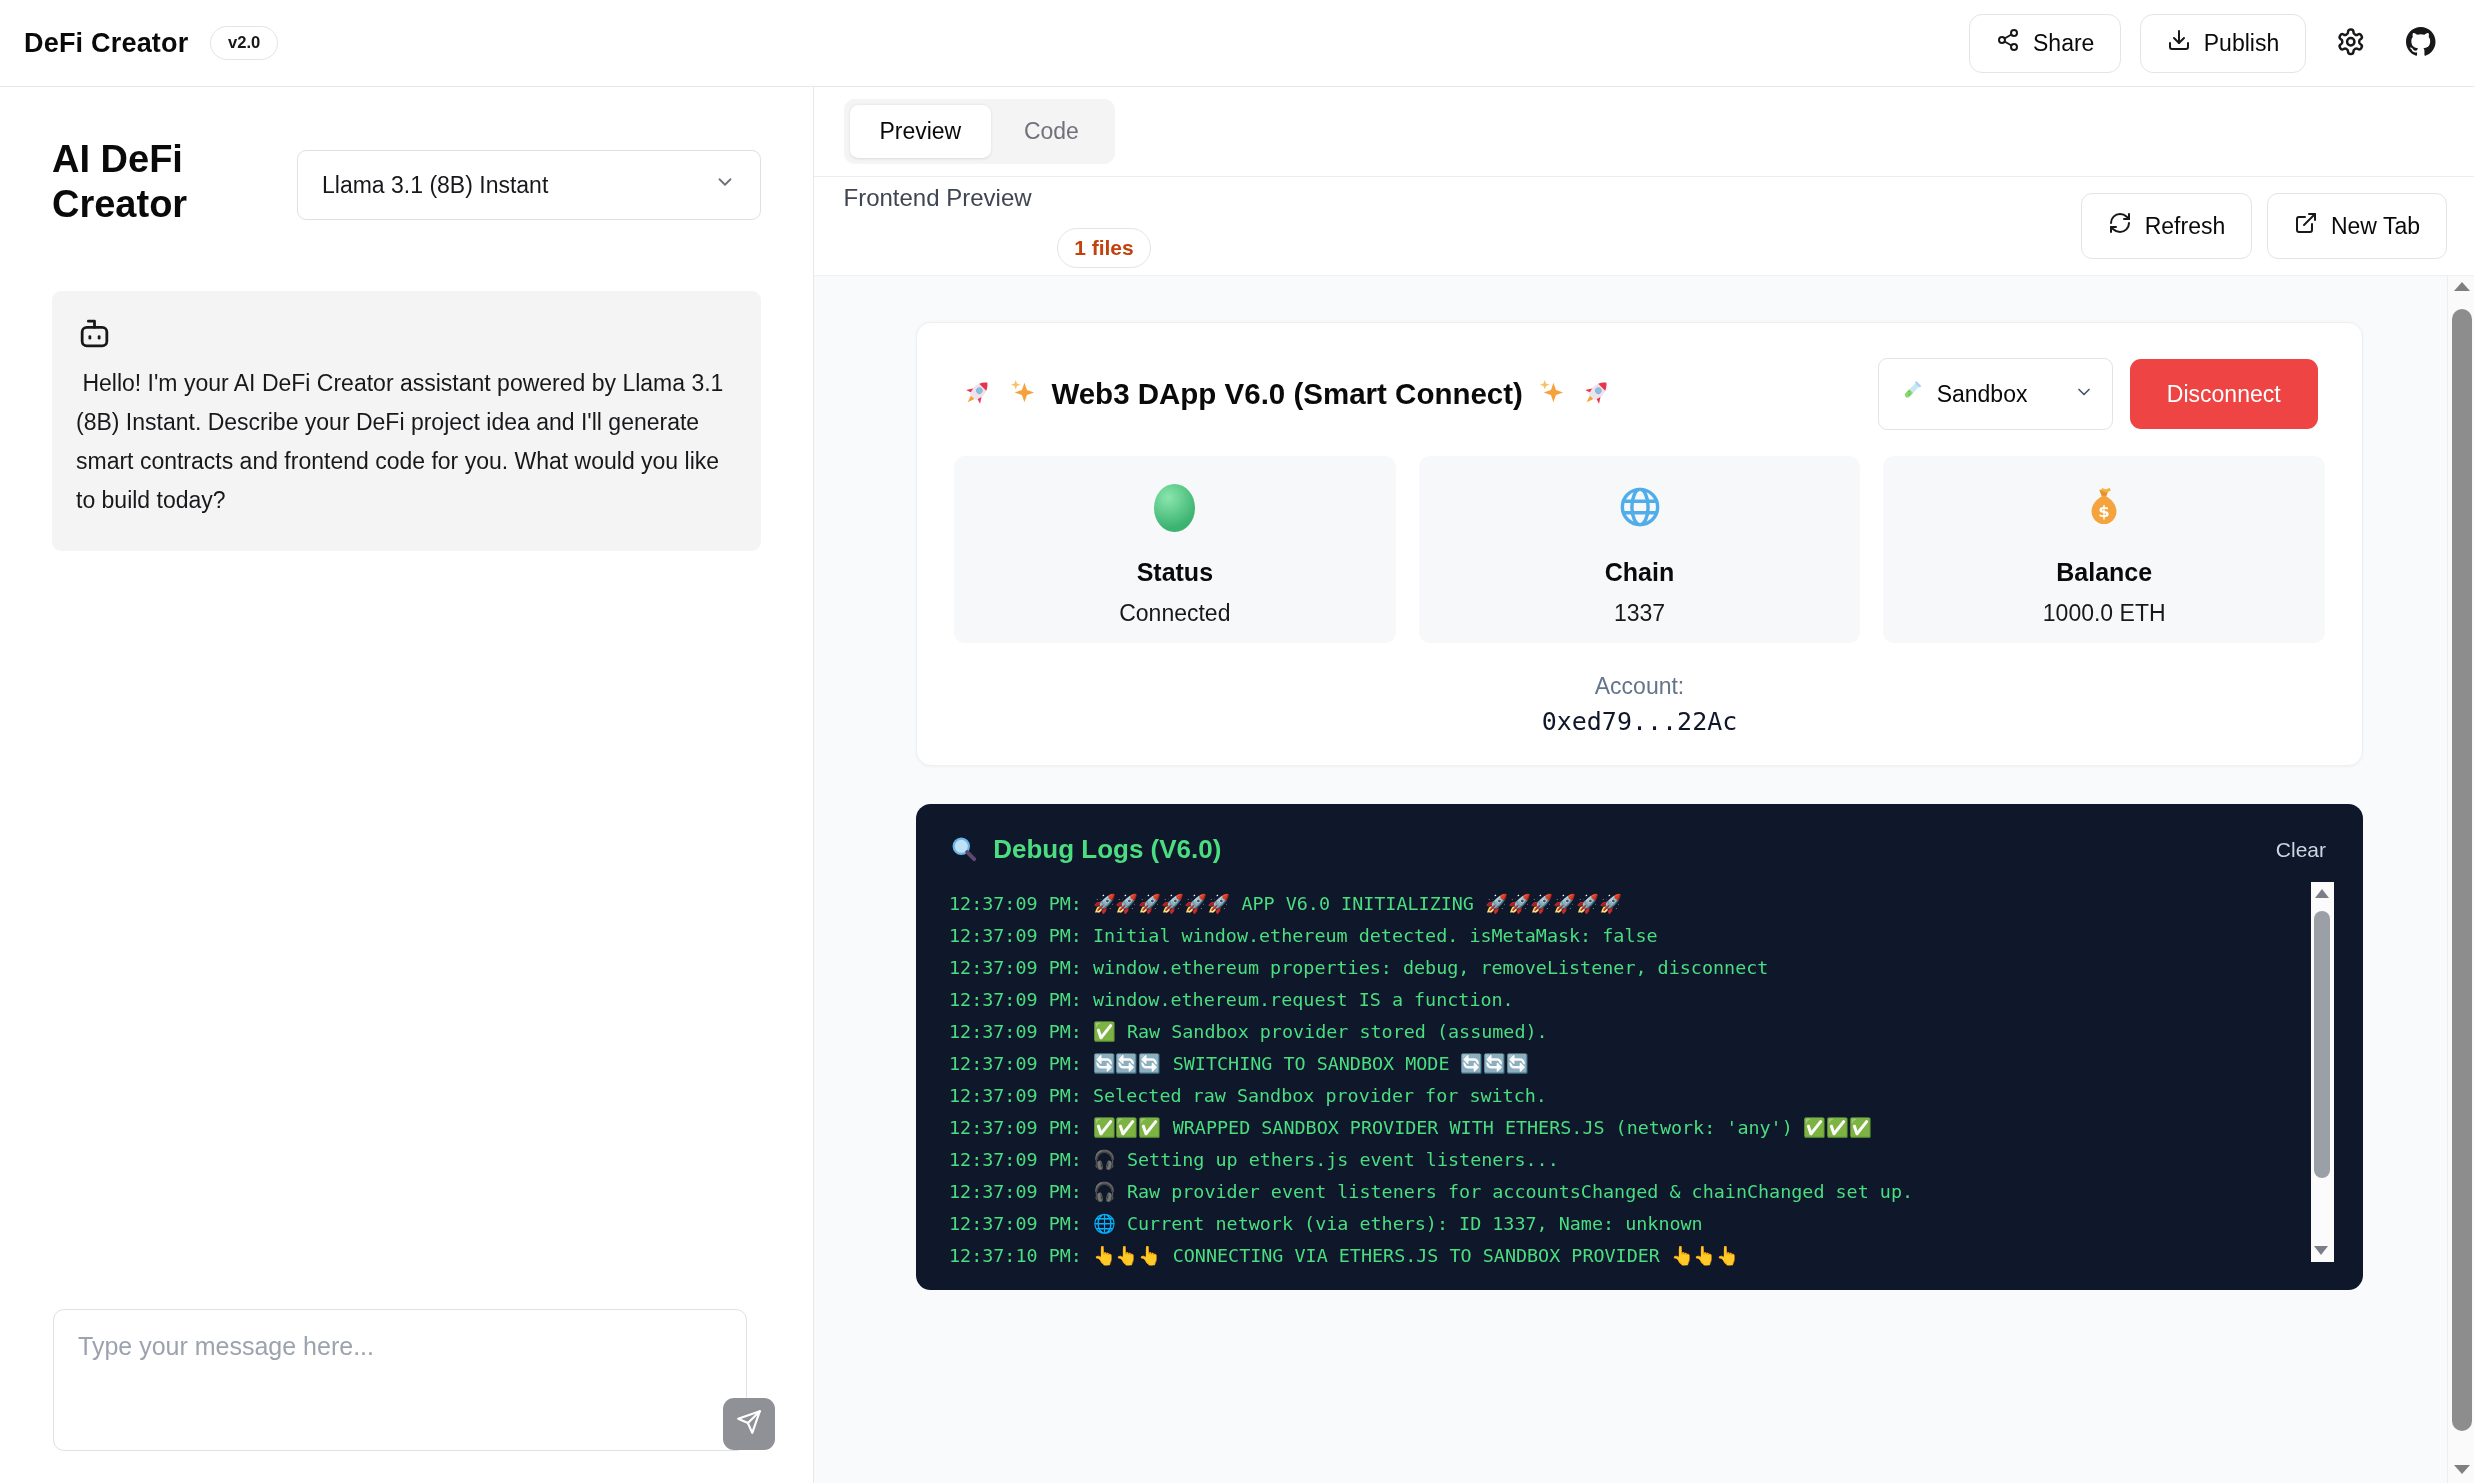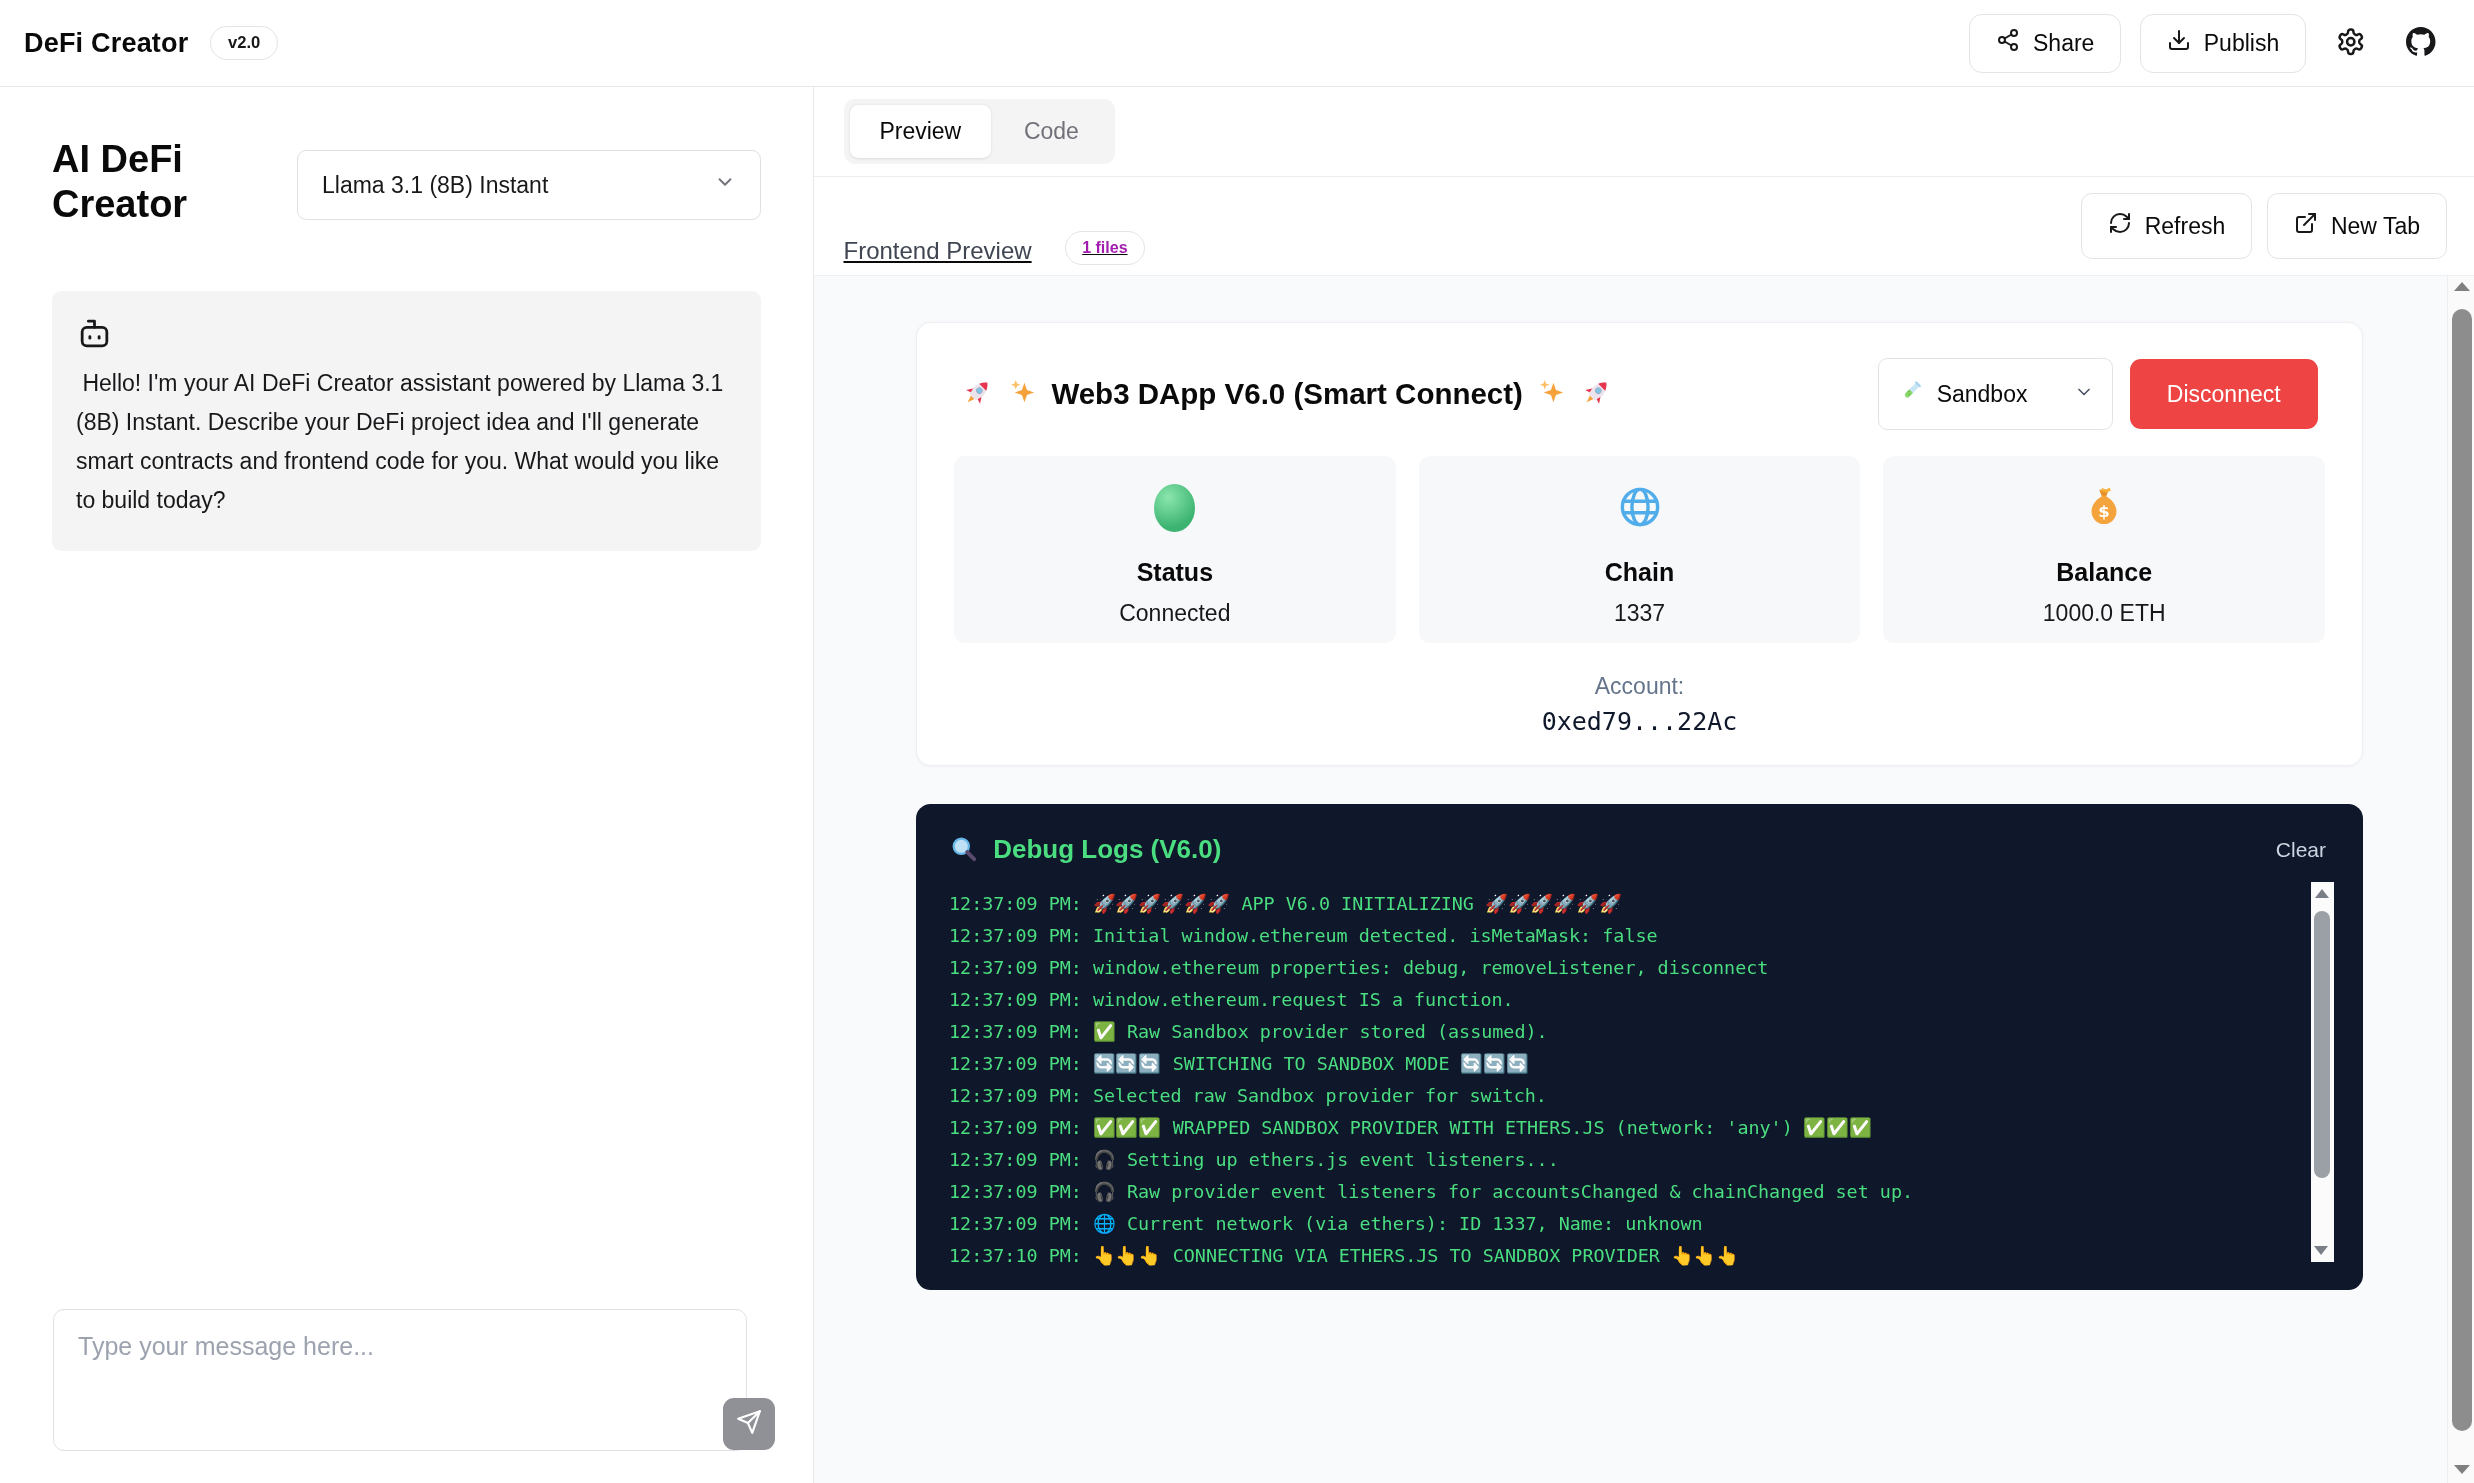--- a/index.html
+++ b/index.html
@@ -46,24 +46,24 @@
 
   
   .tabs-row { height:90px; display:flex; align-items:center; padding-left:29.5px;
               border-bottom:0.9px solid #ebedf0; }
   .tabs-pill { background:#f4f4f5; border-radius:11px; padding:6.4px; display:flex; gap:3.7px; }
   .tab { height:53px; padding:0 29.5px; display:flex; align-items:center; border-radius:8.3px;
          font-size:23px; cursor:pointer; border:none; background:transparent; color:#71717a; }
   .tab.active { background:#fff; color:#09090b; box-shadow:0 0.9px 2.8px rgba(0,0,0,.10); }
   .toolbar { height:99px; display:flex; align-items:center; justify-content:space-between;
              padding:0 28px 0 29.5px; border-bottom:0.9px solid #eef0f2; }
-  .toolbar-left { display:flex; align-items:flex-end; gap:33px;text-decoration:underline; }
+  .toolbar-left { display:flex; align-items:flex-start; gap:25px; }
   .toolbar-title { font-size:24px; color:#3f4652; }
-  .files-badge { font-size:16px; font-weight:bold; border:0.9px solid #e4e4e7; border-radius:920px;
-                 padding:7.4px 16.6px; color:#a21caf;margin-top:44px; }
+  .files-badge { font-size:21px; font-weight:bold; border:0.9px solid #e4e4e7; border-radius:920px;
+                 padding:7.4px 16.6px; color:#c2410c;margin-top:44px; }
   .toolbar-right { display:flex; align-items:center; gap:14.7px; }
   .toolbar-right .btn-outline { height:66px; border-radius:11px; }
 
   
   .viewport { position:relative; flex:1; background:#f8fafc; overflow:hidden; }
   .dapp-card { position:absolute; left:102px; top:46px; width:1447px; height:444px;
                background:#fff; border:0.9px solid #edeff2; border-radius:14.7px;
                box-shadow:0 0.9px 2.8px rgba(0,0,0,.04); padding:35px 37px 0 37px; }
   .dapp-head { display:flex; justify-content:space-between; padding:0 7.4px; }
   .dapp-title-wrap { display:flex; align-items:center; gap:13px; }

